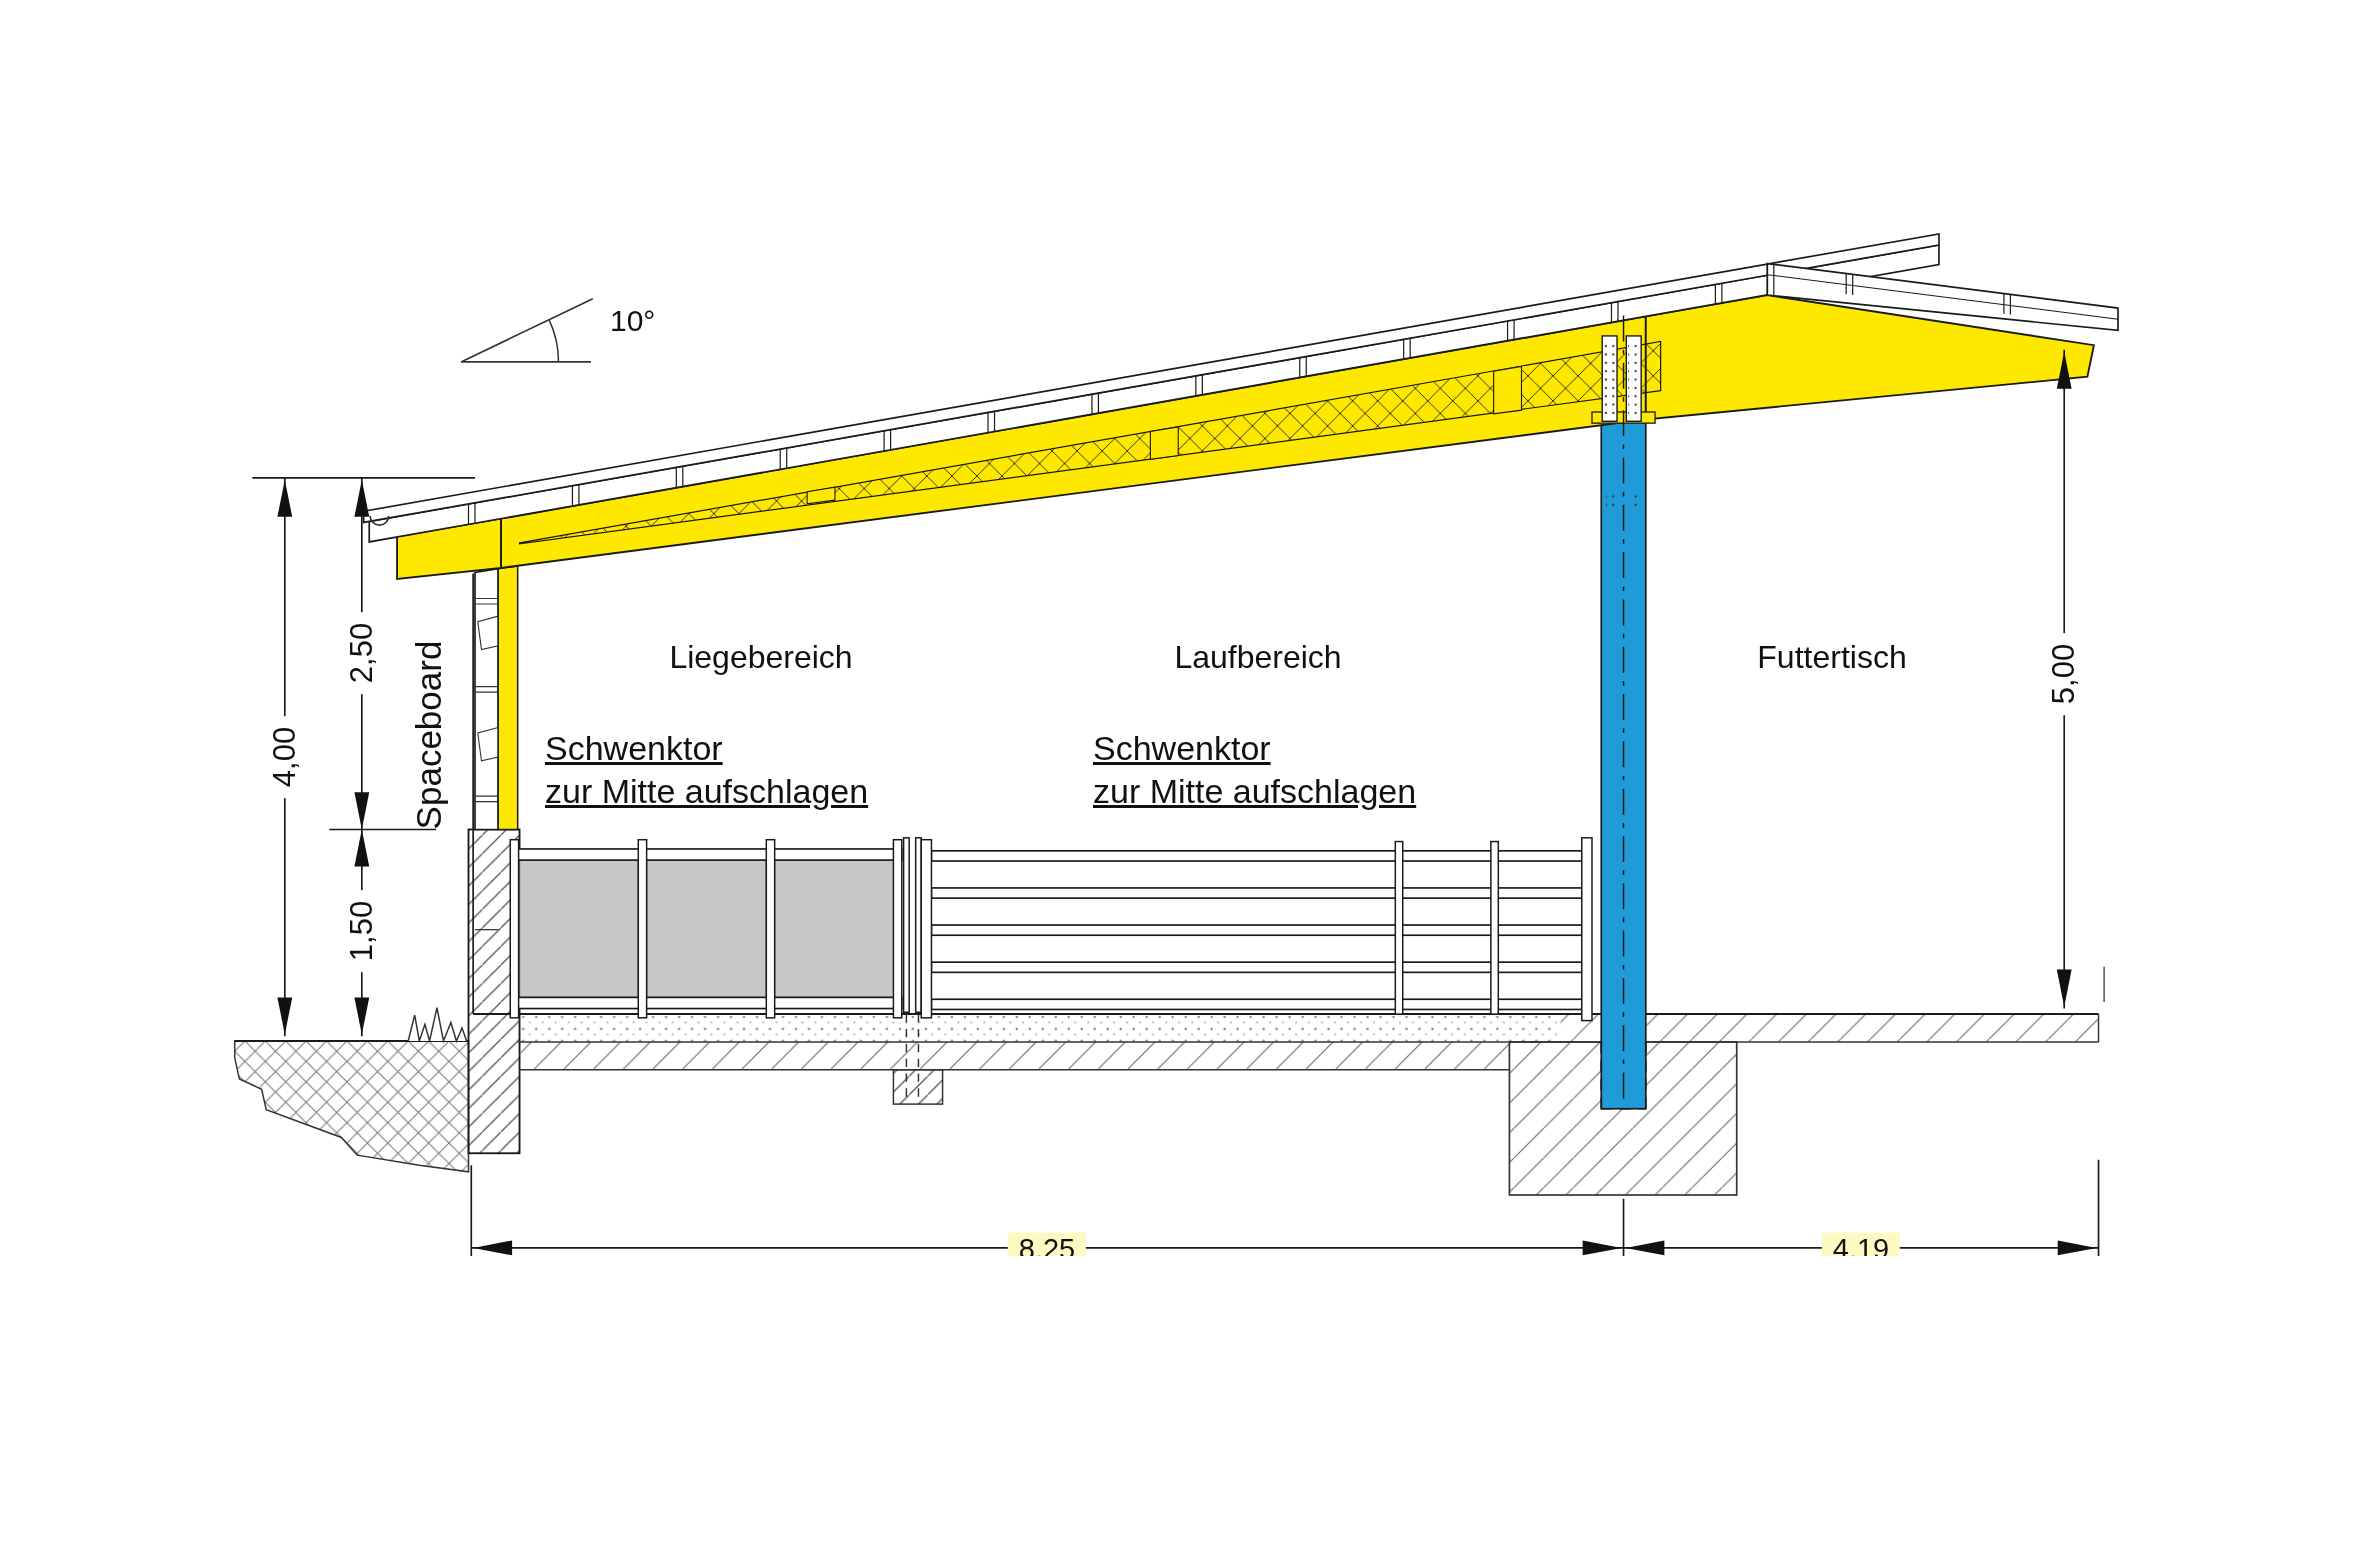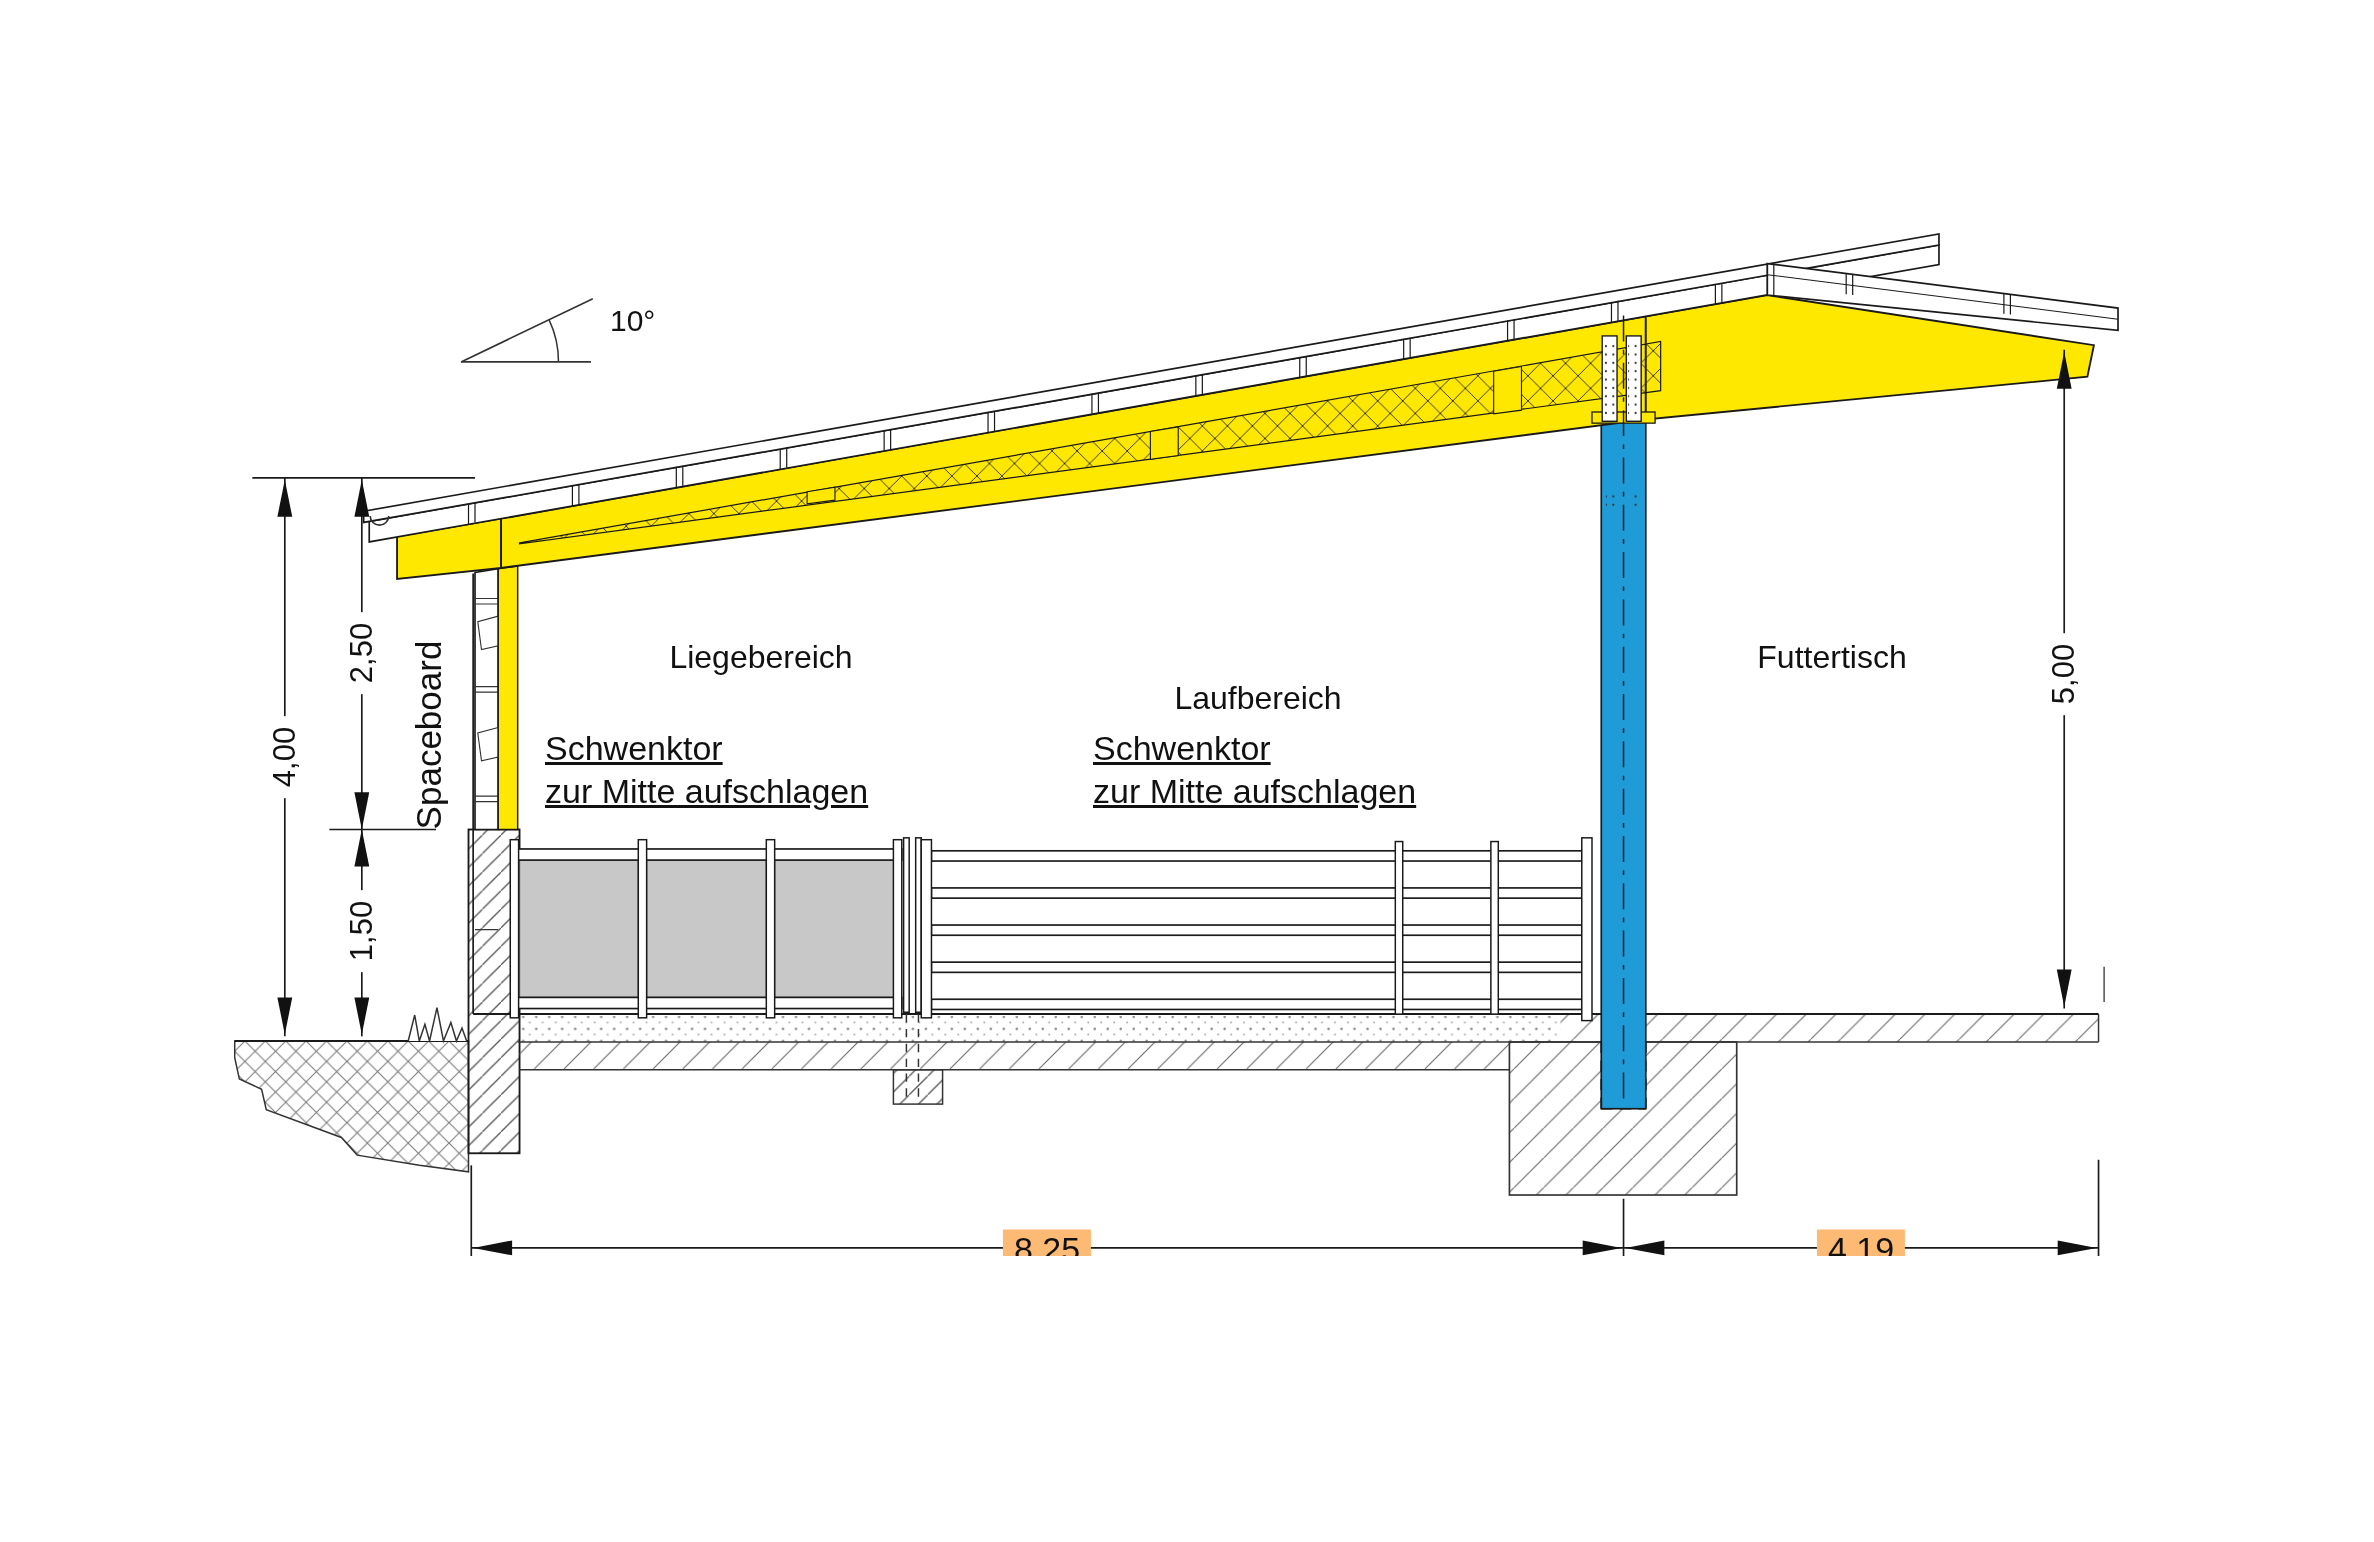--- a/index.html
+++ b/index.html
@@ -3,21 +3,21 @@
 <meta charset="utf-8">
 <style>
   html,body{margin:0;padding:0;background:#fff;}
   #stage{position:relative;width:2375px;height:1256px;background:#fff;overflow:hidden;
          font-family:"Liberation Sans",sans-serif;}
   #stage svg{position:absolute;left:0;top:0;}
   .lbl{position:absolute;color:#111;white-space:nowrap;transform:translate(-50%,-50%);}
   .title{font-weight:normal;font-size:32px;}
   .note{font-size:34px;line-height:43px;transform:none;text-decoration:underline;}
   .rot{transform:translate(-50%,-50%) rotate(-90deg);}
-  .dim{font-size:34px;background:#fdba74;padding:0 11px;}
+  .dim{font-size:29px;background:#fef9c3;padding:0 11px;}
   .dimv{font-size:31px;background:#fff;padding:0 11px;}
   .deg{font-size:30px;transform:translate(0,-50%);}
   .sb{font-size:35px;}
 </style>
 </head>
 <body>
 
 <div id="stage">
 
 <svg width="2375" height="1543" viewBox="0 0 2560 1663">
@@ -209,21 +209,21 @@
     <polygon points="1752,1345 1794,1337 1794,1353"></polygon>
     <polygon points="2260,1345 2218,1337 2218,1353"></polygon>
     <polygon points="510,1422 552,1414 552,1430"></polygon>
     <polygon points="2260,1422 2218,1414 2218,1430"></polygon>
   </g>
 </svg>
 
   <div class="lbl deg" style="left:610px;top:321px;">10°</div>
 
   <div class="lbl title" style="left:761px;top:657px;">Liegebereich</div>
-  <div class="lbl title" style="left:1258px;top:657px;margin-top:41px;">Laufbereich</div>
+  <div class="lbl title" style="left:1258px;top:657px;">Laufbereich</div>
   <div class="lbl title" style="left:1832px;top:657px;">Futtertisch</div>
 
   <div class="lbl note" style="left:545px;top:727px;">
     <div>Schwenktor</div>
     <div>zur Mitte aufschlagen</div>
   </div>
   <div class="lbl note" style="left:1093px;top:727px;">
     <div>Schwenktor</div>
     <div>zur Mitte aufschlagen</div>
   </div>

